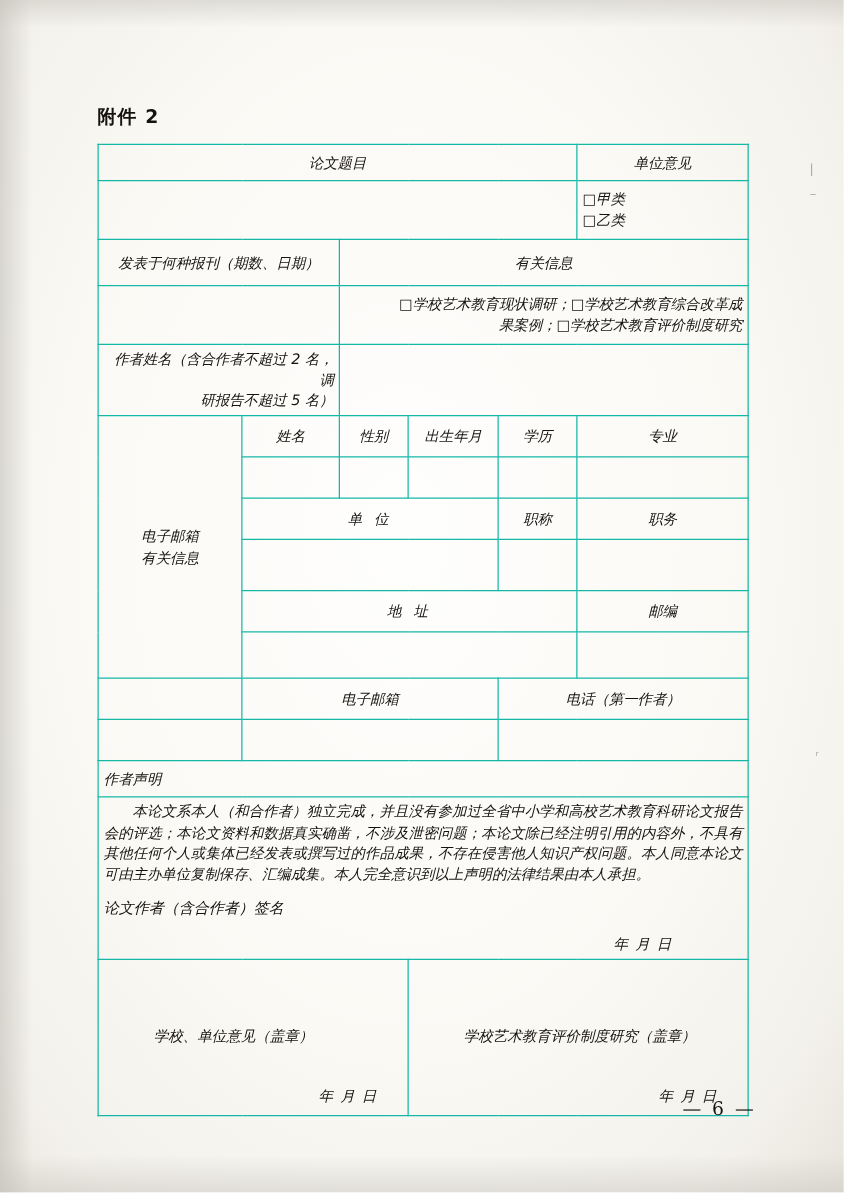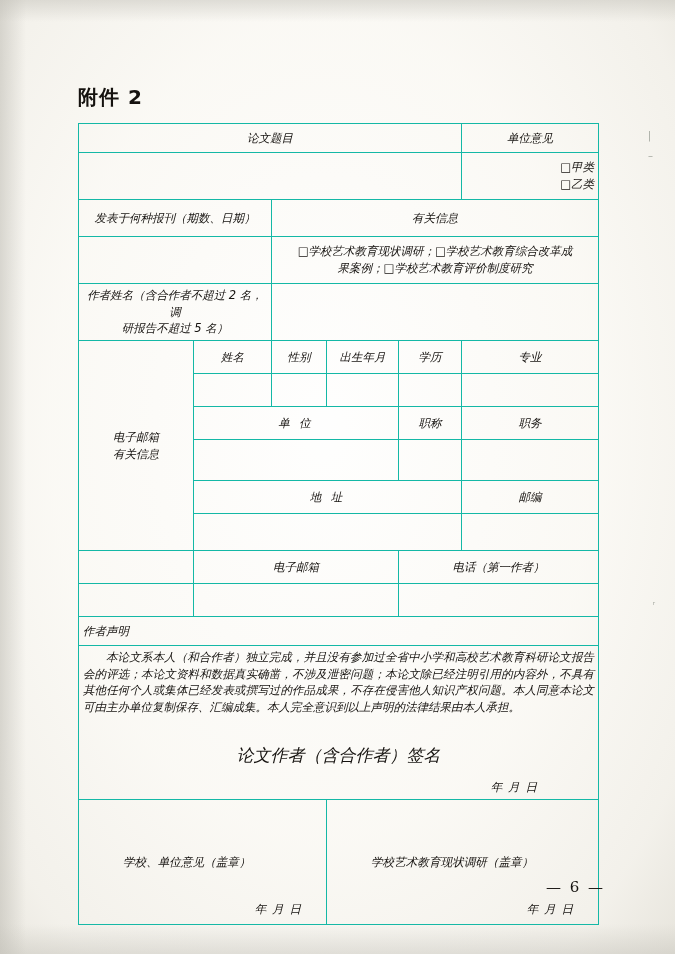--- a/index.html
+++ b/index.html
@@ -31,21 +31,21 @@
     pointer-events: none;
   }
   .content {
     position: absolute;
     left: 78px;
     top: 84px;
     width: 520px;
   }
   .attach-label {
     font-family: "DejaVu Sans", sans-serif;
-    font-size: 20px;
+    font-size: 15px;
     font-weight: bold;
     letter-spacing: 1px;
     margin-bottom: 2px;
   }
   .title {
     text-align: center;
     font-family: "DejaVu Serif", serif;
     font-weight: bold;
     font-size: 21.5px;
     line-height: 1.32;
@@ -64,50 +64,50 @@
   table.form td {
     border: 1px solid #14b8a6;
     font-size: 11.5px;
     font-family: "DejaVu Sans", sans-serif;
     padding: 3px 4px;
     vertical-align: middle;
     line-height: 1.45;
     font-style: italic;
   }
   .c { text-align: center; }
-  .l { text-align: center; }
+  .l { text-align: right; }
   .h22 { height: 22px; }
   .h26 { height: 26px; }
   .h30 { height: 30px; }
   .h34 { height: 34px; }
   .h40 { height: 40px; }
   .wide-sp { letter-spacing: 3px; }
   .cat-cell {
     line-height: 1.6;
     padding-left: 12px;
   }
-  .checkline { white-space: nowrap; text-align: right; }
+  .checkline { white-space: nowrap; }
   .decl-head {
     text-align: left;
     font-size: 12px;
   }
   .decl-body {
     font-size: 11.6px;
     line-height: 1.72;
     text-align: justify;
     padding: 6px 10px 4px 10px;
   }
   .decl-body p {
     margin: 0;
     text-indent: 2em;
   }
   .sign-line {
-    text-align: center;
-    margin-top: 27px;
-    font-size: 17px;
+    text-align: left;
+    margin-top: 10px;
+    font-size: 12px;
   }
   .date-line {
     text-align: right;
     font-size: 11.6px;
     margin-top: 12px;
     padding-right: 56px;
     letter-spacing: 1px;
   }
   .opinion-cell {
     height: 118px;
@@ -275,21 +275,21 @@
             <div class="date-line">年    月    日</div>
           </td>
         </tr>
 
         <tr>
           <td class="opinion-cell" colspan="3">
             <div class="label">学校、单位意见（盖章）</div>
             <div class="date">年    月    日</div>
           </td>
           <td class="opinion-cell" colspan="4">
-            <div class="label">学校艺术教育现状调研（盖章）</div>
+            <div class="label">学校艺术教育评价制度研究（盖章）</div>
             <div class="date">年    月    日</div>
           </td>
         </tr>
       </tbody>
     </table>
 
   </div>
 
   <div class="pagenum">— 6 —</div>
 

